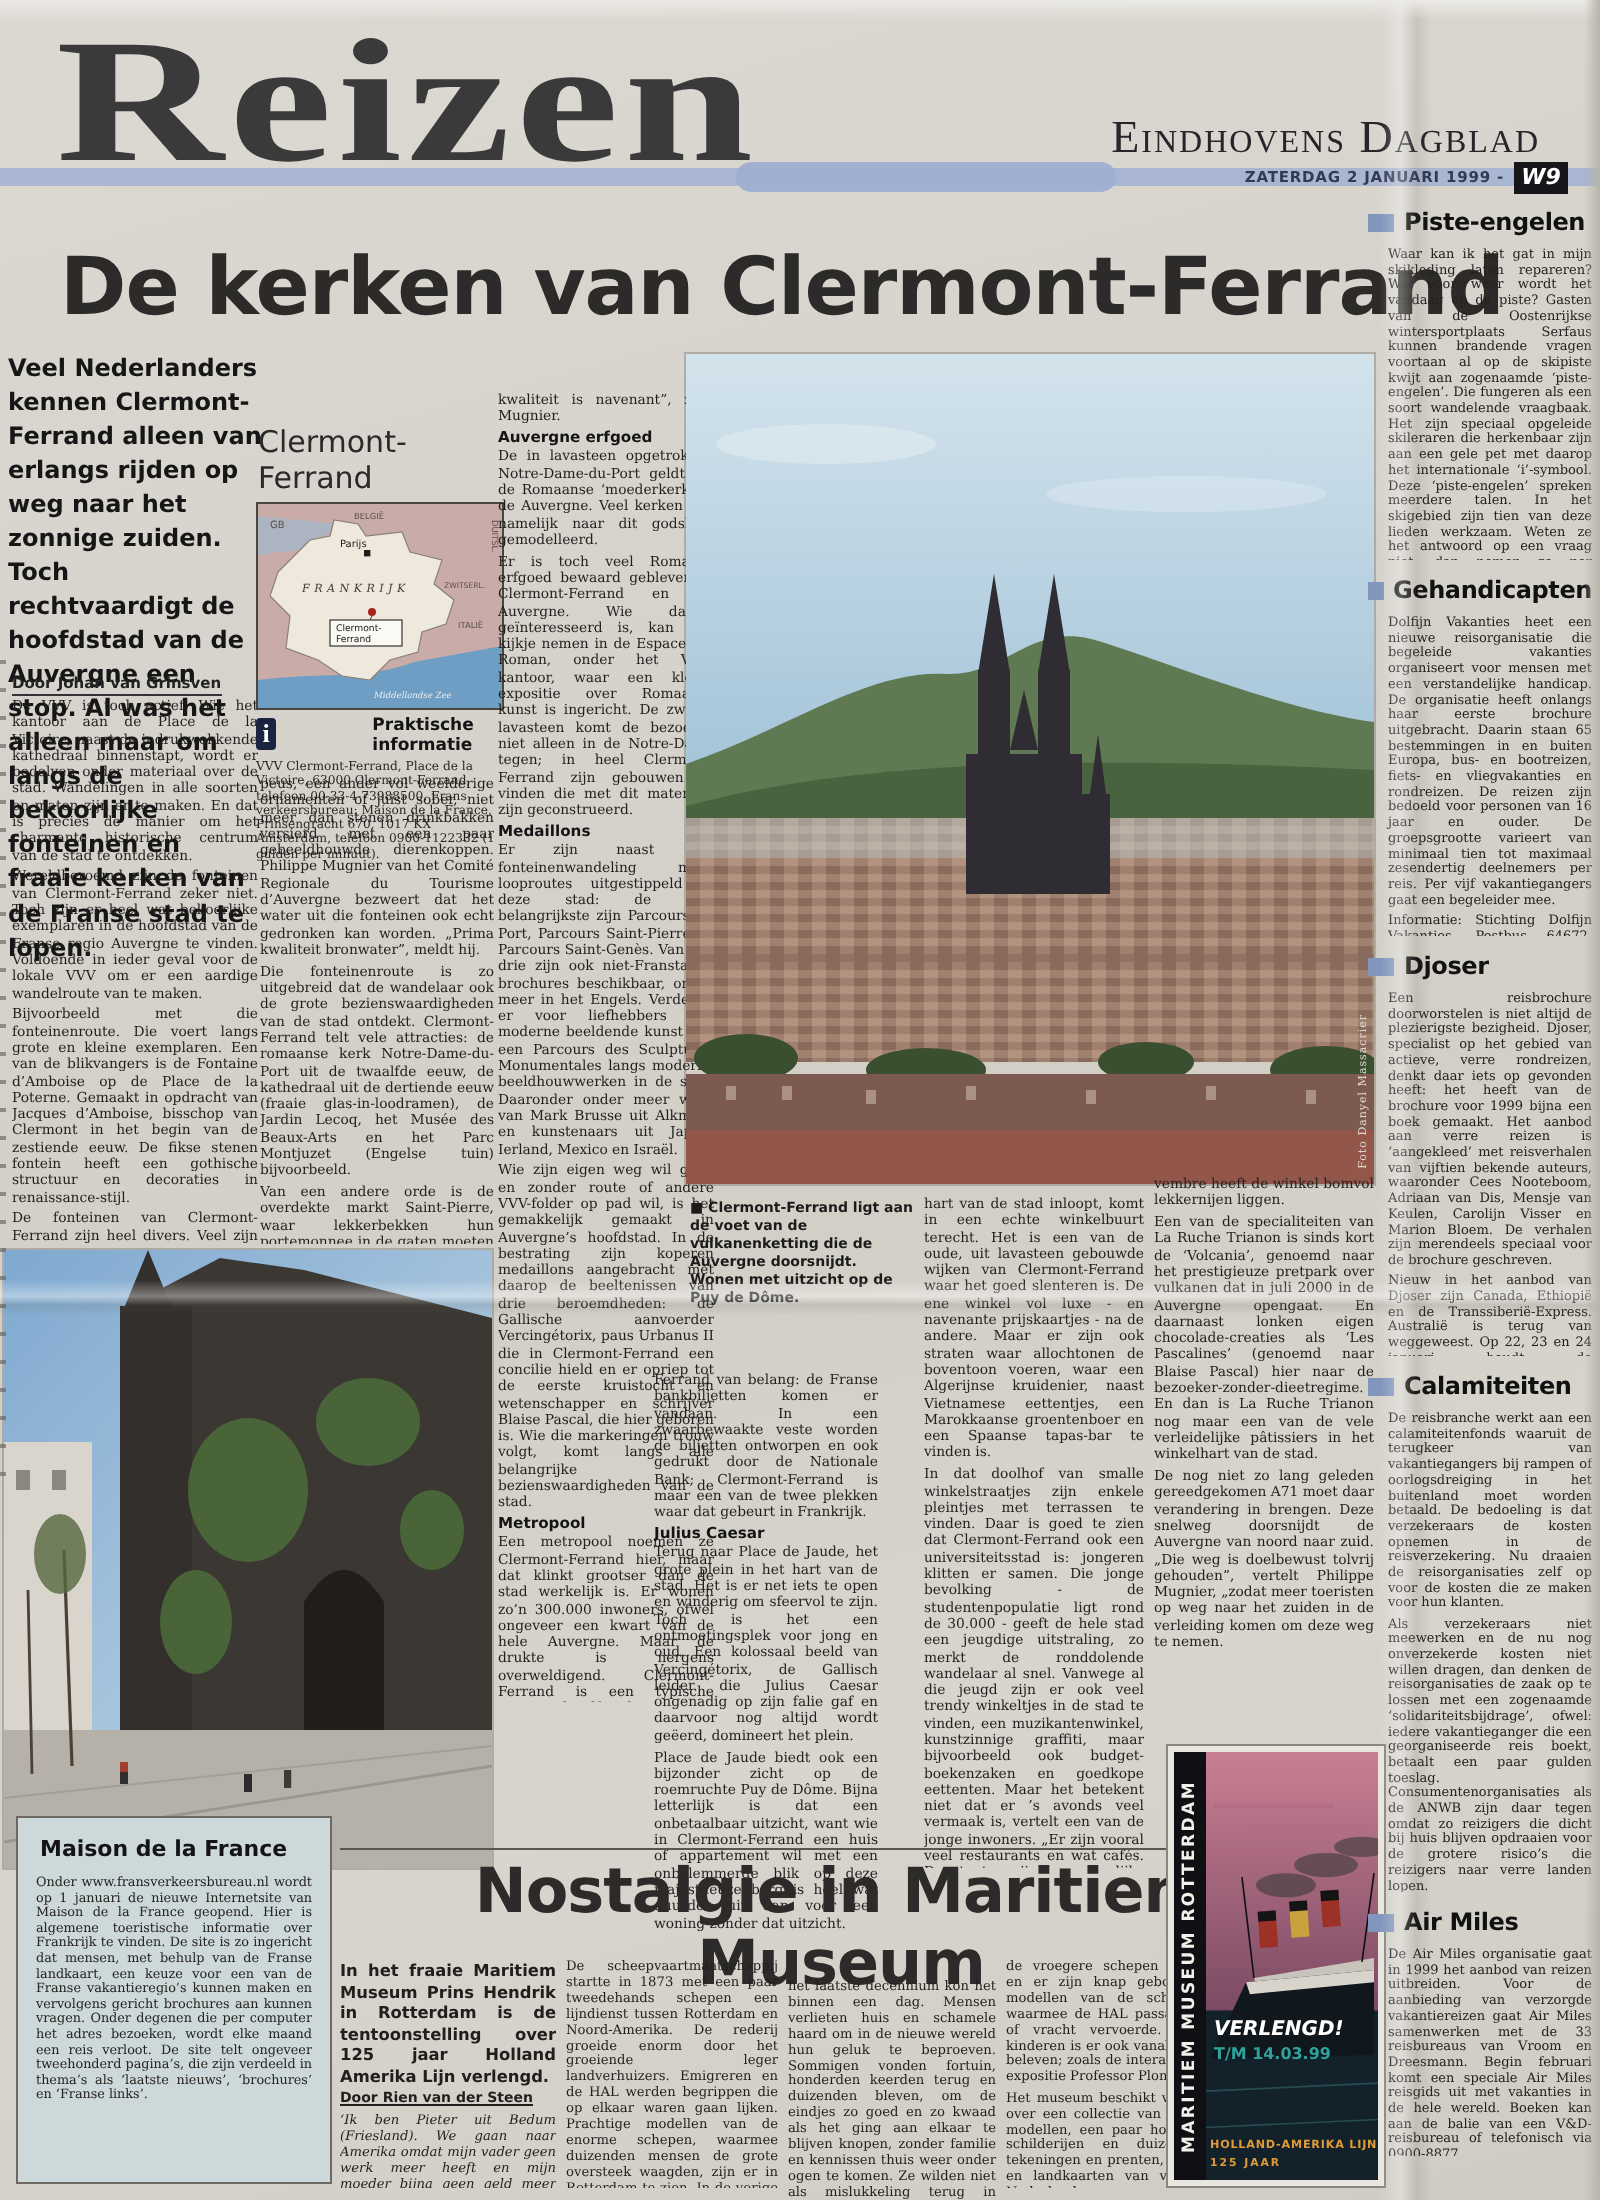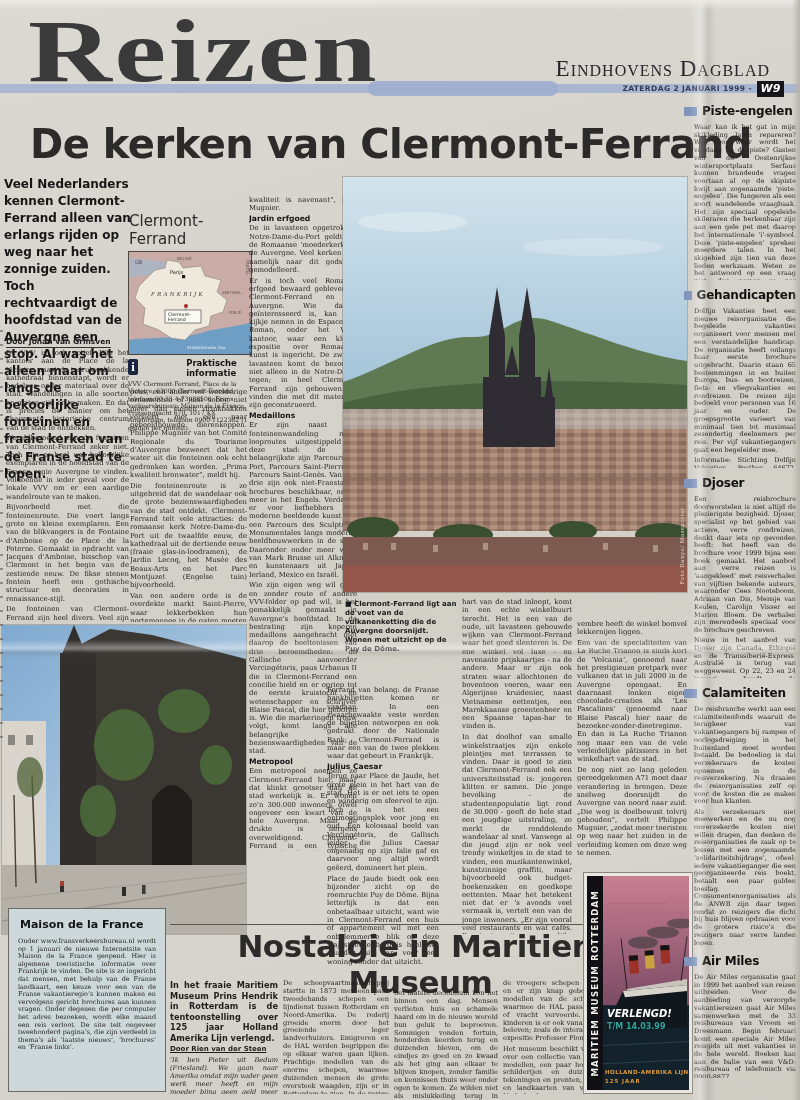--- a/index.html
+++ b/index.html
@@ -148,21 +148,21 @@
     <div class="info-text">VVV Clermont-Ferrand, Place de la Victoire, 63000 Clermont-Ferrand, telefoon 00-33-4-73988500. Frans verkeersbureau: Maison de la France, Prinsengracht 670, 1017 KX Amsterdam, telefoon 0900-1122332 (1 gulden per minuut).</div>
   </div>
 
   <div class="bcol" style="left:130px;top:388px;width:117px;height:234px;">
       <p>peus, een ander vol weelderige ornamenten of juist sober, niet meer dan stenen drinkbakken versierd met een paar gebeeldhouwde dierenkoppen. Philippe Mugnier van het Comité Regionale du Tourisme d’Auvergne bezweert dat het water uit die fonteinen ook echt gedronken kan worden. „Prima kwaliteit bronwater”, meldt hij.</p>
       <p>Die fonteinenroute is zo uitgebreid dat de wandelaar ook de grote bezienswaardigheden van de stad ontdekt. Clermont-Ferrand telt vele attracties: de romaanse kerk Notre-Dame-du-Port uit de twaalfde eeuw, de kathedraal uit de dertiende eeuw (fraaie glas-in-loodramen), de Jardin Lecoq, het Musée des Beaux-Arts en het Parc Montjuzet (Engelse tuin) bijvoorbeeld.</p>
       <p>Van een andere orde is de overdekte markt Saint-Pierre, waar lekkerbekken hun portemonnee in de gaten moeten slaan. Fruit, vlees, vis, kazen in alle soorten, maten en andere lekkernijen voor gourmands. „Wel duurder dan de supermarkt, maar de</p>
     </div>
   <div class="bcol" style="left:249px;top:196px;width:108px;height:655px;">
       <p>kwaliteit is navenant”, zegt Mugnier.</p>
-      <h4>Jardin erfgoed</h4>
+      <h4>Auvergne erfgoed</h4>
       <p>De in lavasteen opgetrokken Notre-Dame-du-Port geldt als de Romaanse ‘moederkerk’ in de Auvergne. Veel kerken zijn namelijk naar dit godshuis gemodelleerd.</p>
       <p>Er is toch veel Romaans erfgoed bewaard gebleven in Clermont-Ferrand en de Auvergne. Wie daarin geïnteresseerd is, kan een kijkje nemen in de Espace Art Roman, onder het VVV-kantoor, waar een kleine expositie over Romaanse kunst is ingericht. De zwarte lavasteen komt de bezoeker niet alleen in de Notre-Dame tegen; in heel Clermont-Ferrand zijn gebouwen te vinden die met dit materiaal zijn geconstrueerd.</p>
       <h4>Medaillons</h4>
       <p>Er zijn naast die fonteinenwandeling meer looproutes uitgestippeld in deze stad: de drie belangrijkste zijn Parcours du Port, Parcours Saint-Pierre en Parcours Saint-Genès. Van alle drie zijn ook niet-Franstalige brochures beschikbaar, onder meer in het Engels. Verder is er voor liefhebbers van moderne beeldende kunst ook een Parcours des Sculptures Monumentales langs moderne beeldhouwwerken in de stad. Daaronder onder meer werk van Mark Brusse uit Alkmaar en kunstenaars uit Japan, Ierland, Mexico en Israël.</p>
       <p>Wie zijn eigen weg wil gaan en zonder route of andere VVV-folder op pad wil, is het gemakkelijk gemaakt in Auvergne’s hoofdstad. In de bestrating zijn koperen medaillons aangebracht met daarop de beeltenissen van drie beroemdheden: de Gallische aanvoerder Vercingétorix, paus Urbanus II die in Clermont-Ferrand een concilie hield en er opriep tot de eerste kruistocht en wetenschapper en schrijver Blaise Pascal, die hier geboren is. Wie die markeringen trouw volgt, komt langs alle belangrijke bezienswaardigheden van de stad.</p>
       <h4>Metropool</h4>
       <p>Een metropool noemen ze Clermont-Ferrand hier, maar dat klinkt grootser dan de stad werkelijk is. Er wonen zo’n 300.000 inwoners, ofwel ongeveer een kwart van de hele Auvergne. Maar de drukte is nergens overweldigend. Clermont-Ferrand is een typische provinciehoofdstad, ontstaan in de zeventiende eeuw toen de bisschopsstad Clermont werd gevoegd bij Montferrand, een in de twaalfde eeuw gestichte gravenstad.</p>
     </div>
 
   <div class="ph" style="left:343px;top:177px;width:344px;height:415px;">
@@ -222,21 +222,21 @@
   <div class="bcol" style="left:327px;top:654px;width:112px;height:280px;margin-top:32px;">
       <p>Ferrand van belang: de Franse bankbiljetten komen er vandaan. In een zwaarbewaakte veste worden de biljetten ontworpen en ook gedrukt door de Nationale Bank; Clermont-Ferrand is maar een van de twee plekken waar dat gebeurt in Frankrijk.</p>
       <h4>Julius Caesar</h4>
       <p>Terug naar Place de Jaude, het grote plein in het hart van de stad. Het is er net iets te open en winderig om sfeervol te zijn. Toch is het een ontmoetingsplek voor jong en oud. Een kolossaal beeld van Vercingétorix, de Gallisch leider die Julius Caesar ongenadig op zijn falie gaf en daarvoor nog altijd wordt geëerd, domineert het plein.</p>
       <p>Place de Jaude biedt ook een bijzonder zicht op de roemruchte Puy de Dôme. Bijna letterlijk is dat een onbetaalbaar uitzicht, want wie in Clermont-Ferrand een huis of appartement wil met een onbelemmerde blik op deze majestueuze berg is heel wat duurder uit dan voor een woning zonder dat uitzicht.</p>
     </div>
   <div class="bcol" style="left:462px;top:598px;width:110px;height:336px;">
       <p>hart van de stad inloopt, komt in een echte winkelbuurt terecht. Het is een van de oude, uit lavasteen gebouwde wijken van Clermont-Ferrand waar het goed slenteren is. De ene winkel vol luxe - en navenante prijskaartjes - na de andere. Maar er zijn ook straten waar allochtonen de boventoon voeren, waar een Algerijnse kruidenier, naast Vietnamese eettentjes, een Marokkaanse groentenboer en een Spaanse tapas-bar te vinden is.</p>
       <p>In dat doolhof van smalle winkelstraatjes zijn enkele pleintjes met terrassen te vinden. Daar is goed te zien dat Clermont-Ferrand ook een universiteitsstad is: jongeren klitten er samen. Die jonge bevolking - de studentenpopulatie ligt rond de 30.000 - geeft de hele stad een jeugdige uitstraling, zo merkt de ronddolende wandelaar al snel. Vanwege al die jeugd zijn er ook veel trendy winkeltjes in de stad te vinden, een muzikantenwinkel, kunstzinnige graffiti, maar bijvoorbeeld ook budget-boekenzaken en goedkope eettenten. Maar het betekent niet dat er ’s avonds veel vermaak is, vertelt een van de jonge inwoners. „Er zijn vooral veel restaurants en wat cafés. Danstenten zijn er nauwelijks en maar één jazz-café.”</p>
     </div>
-  <div class="bcol" style="left:577px;top:620px;width:110px;height:268px;">
+  <div class="bcol" style="left:577px;top:588px;width:110px;height:268px;">
       <p>vembre heeft de winkel bomvol lekkernijen liggen.</p>
       <p>Een van de specialiteiten van La Ruche Trianon is sinds kort de ‘Volcania’, genoemd naar het prestigieuze pretpark over vulkanen dat in juli 2000 in de Auvergne opengaat. En daarnaast lonken eigen chocolade-creaties als ‘Les Pascalines’ (genoemd naar Blaise Pascal) hier naar de bezoeker-zonder-dieetregime. En dan is La Ruche Trianon nog maar een van de vele verleidelijke pâtissiers in het winkelhart van de stad.</p>
       <p>De nog niet zo lang geleden gereedgekomen A71 moet daar verandering in brengen. Deze snelweg doorsnijdt de Auvergne van noord naar zuid. „Die weg is doelbewust tolvrij gehouden”, vertelt Philippe Mugnier, „zodat meer toeristen op weg naar het zuiden in de verleiding komen om deze weg te nemen.</p>
     </div>
 
   <div class="ph" style="left:2px;top:625px;width:244px;height:309px;">
     <svg width="244" height="309" viewBox="0 0 244 309">
       <defs>
         <linearGradient id="sky2" x1="0" y1="0" x2="1" y2="1">
           <stop offset="0" stop-color="#7fa9d0"></stop>

